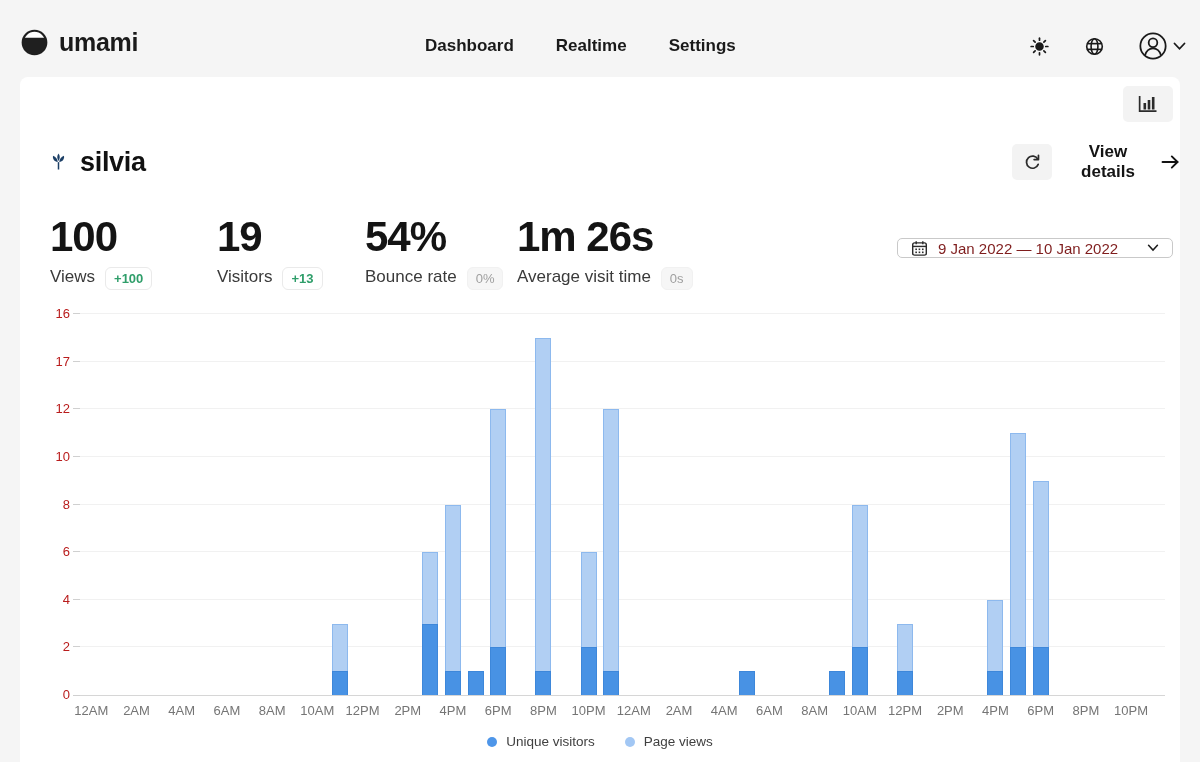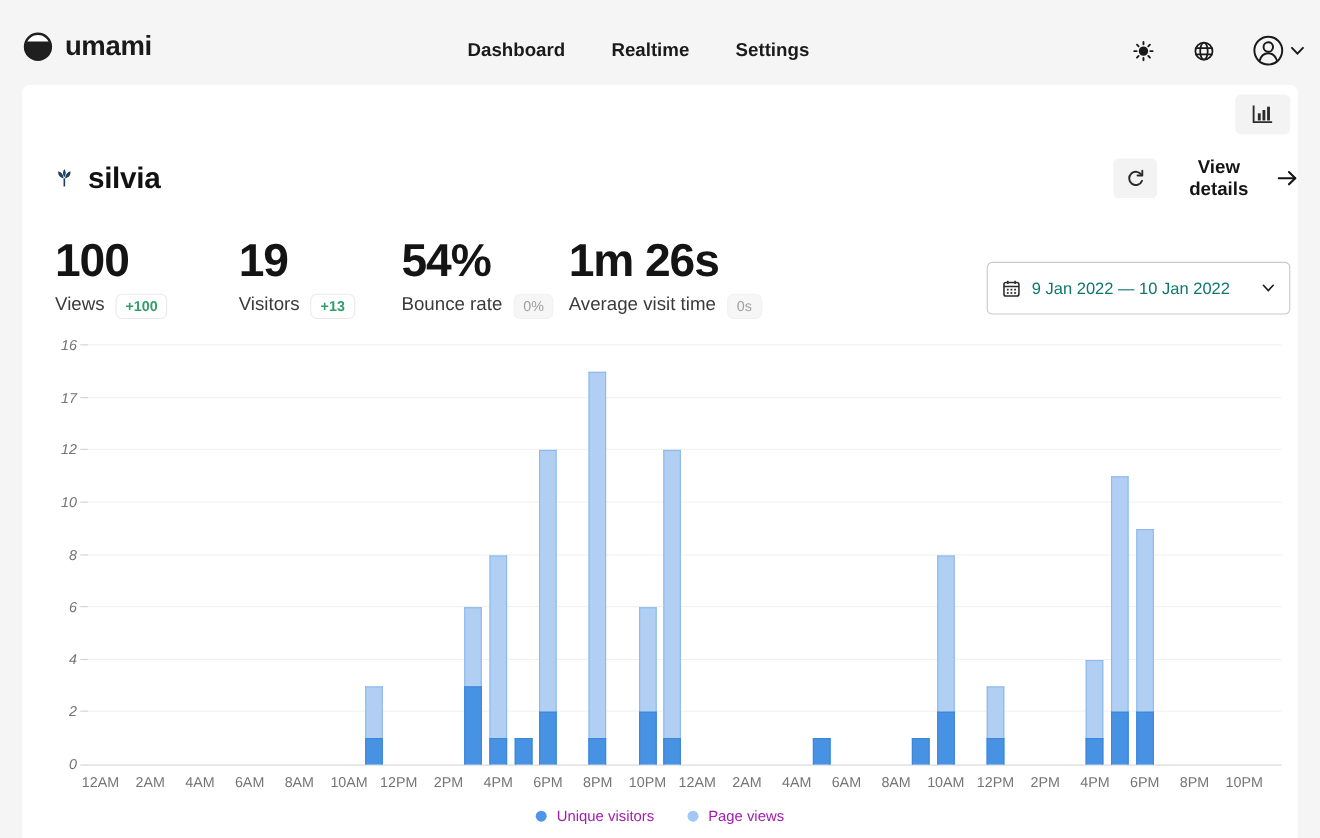--- a/index.html
+++ b/index.html
@@ -50,40 +50,40 @@
   .metric-value { font-size:42px; font-weight:700; line-height:1; letter-spacing:-1px; color:#141414; }
   .metric-sub { margin-top:9px; display:flex; align-items:flex-start; gap:10px; }
   .metric-label { font-size:17px; color:#3a3a3a; }
   .badge { font-size:13px; padding:4px 8px; border-radius:6px; line-height:1; white-space:nowrap; }
   .badge.positive { color:#2f9e6a; background:#fff; border:1px solid #eaeaea; font-weight:600; }
   .badge.neutral  { color:#9f9f9f; background:#f6f6f6; border:1px solid #f1f1f1; }
   .m0 { left:30px; } .m1 { left:197px; } .m2 { left:345px; } .m3 { left:497px; }
 
   
   .datepicker {
-    position:absolute; left:877px; top:161px; width:276px; height:48px;
+    position:absolute; left:877px; top:161px; width:276px; height:20px;
     border:1px solid #c9c9c9; border-radius:5px; background:#fff; cursor:pointer;
-    display:flex; align-items:center; gap:10px; padding:0 13px; font-size:15px; color:#0f766e;
+    display:flex; align-items:center; gap:10px; padding:0 13px; font-size:15px; color:#7f1d1d;
   }
   .datepicker .chev { margin-left:auto; display:flex; }
 
   
   .chart-area { position:absolute; left:60px; top:237px; width:1085px; height:381px; }
   .gridline { position:absolute; left:0; width:100%; height:1px; background:#f1f1f1; }
   .gridline.zero { background:#d6d6d6; }
   .ytick { position:absolute; left:-7px; width:7px; height:1px; background:#d0d0d0; }
-  .ylab { position:absolute; left:-44px; width:34px; text-align:right; font-size:13px; color:#737373;font-style:italic; }
+  .ylab { position:absolute; left:-44px; width:34px; text-align:right; font-size:13px; color:#b91c1c; }
   .xlab { position:absolute; top:389px; width:60px; text-align:center; font-size:13px; color:#757575; }
   .bar { position:absolute; bottom:0; width:16px; border-bottom:none; }
   .bar.views    { background:#b1cff3; border:1px solid #8db9ee; border-bottom:none; z-index:1; }
   .bar.visitors { background:#4892e4; border:1px solid #3d87da; border-bottom:none; z-index:2; }
 
   
   .legend { position:absolute; left:0; right:0; top:657px; display:flex; justify-content:center; align-items:center; gap:30px; }
-  .legend-item { display:flex; align-items:center; gap:9px; font-size:13.5px; color:#a21caf; }
+  .legend-item { display:flex; align-items:center; gap:9px; font-size:13.5px; color:#404040; }
   .legend-dot { width:10px; height:10px; border-radius:50%; }
 
   svg { display:block; }
 </style>
 </head>
 <body>
 
 <div class="header">
   <div class="brand">
     <span>

